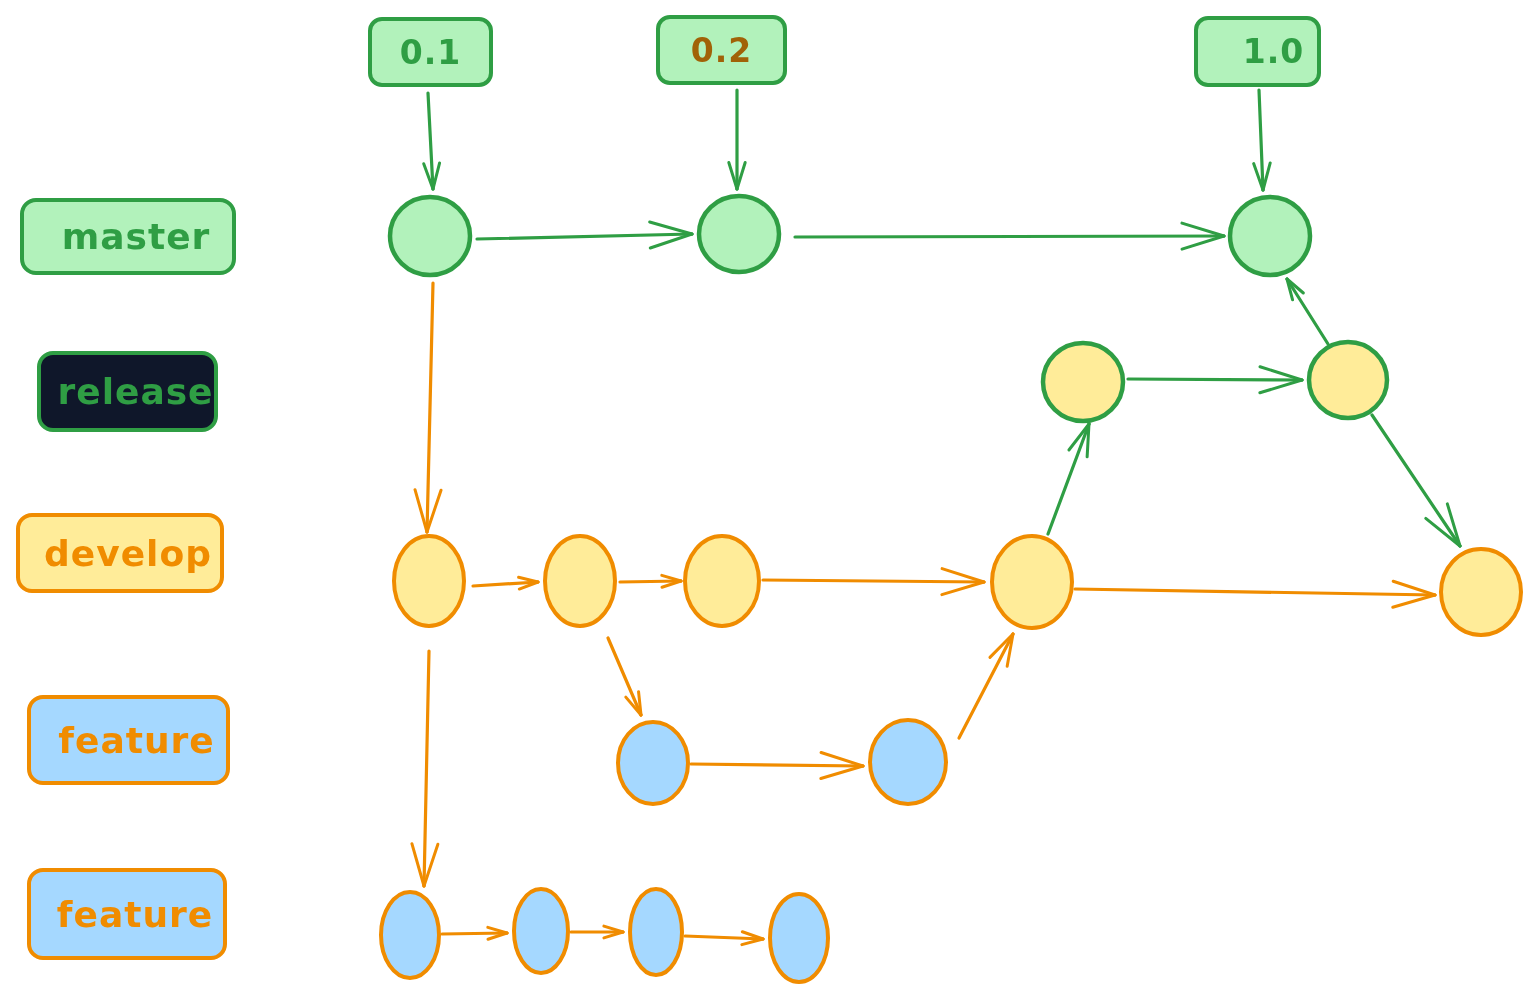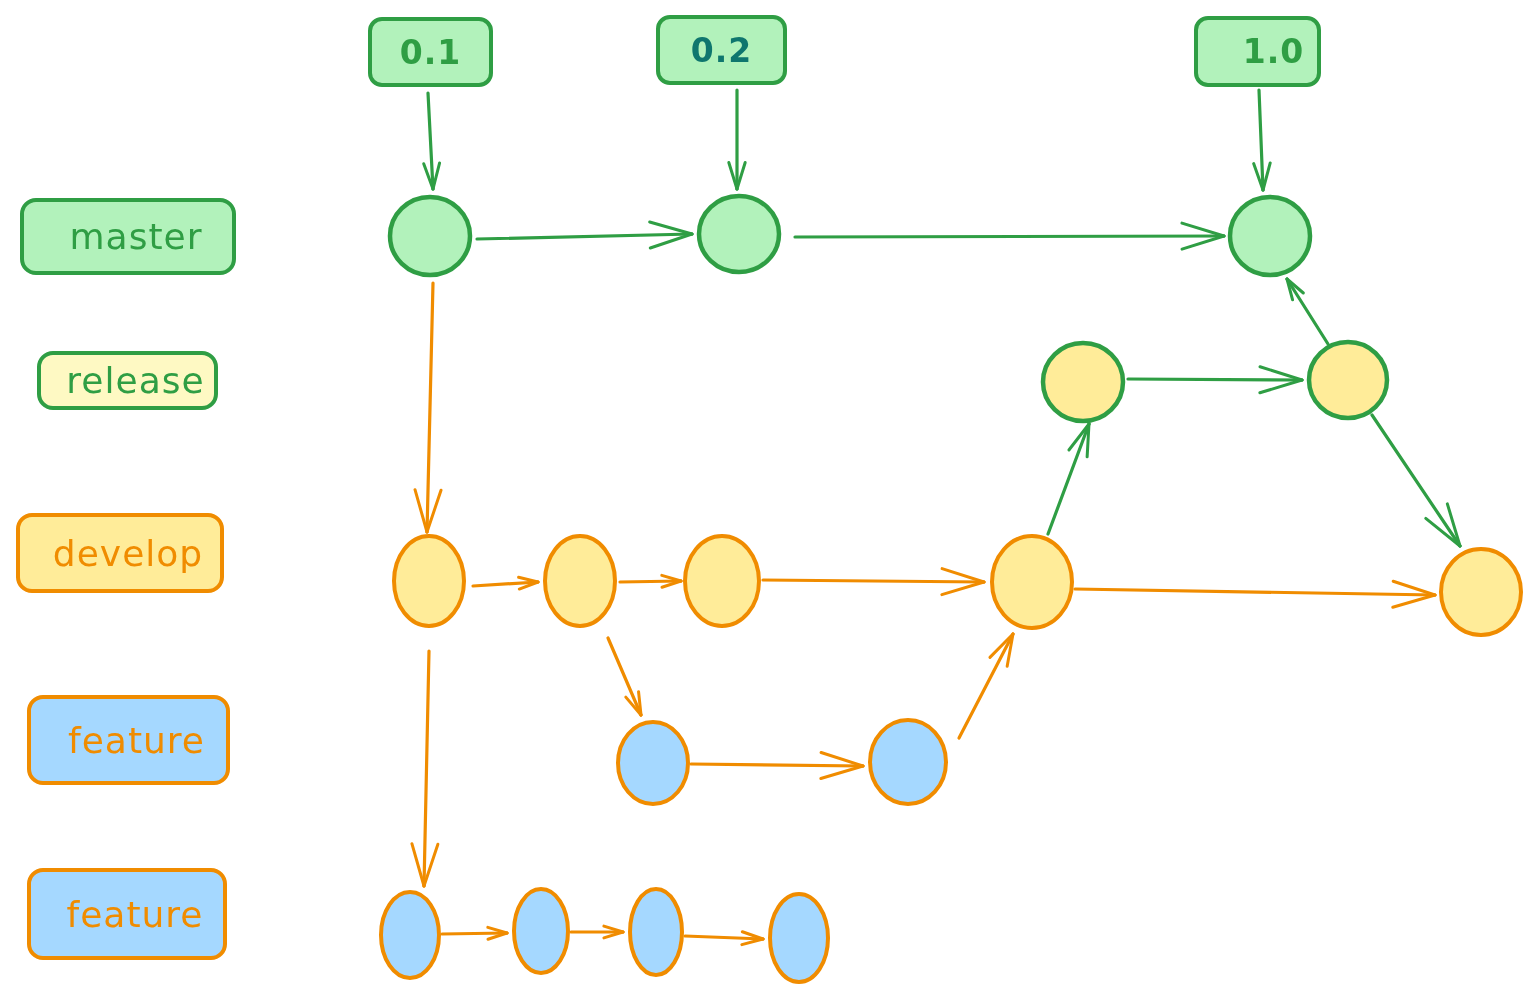--- a/index.html
+++ b/index.html
@@ -17,21 +17,21 @@
     border-radius:14px;
     display:flex;align-items:center;justify-content:center;
     font-size:33px;font-weight:700;letter-spacing:1px;
     box-sizing:border-box;
   }
   .branch-label{
     position:absolute;
     border:4px solid;
     border-radius:16px;
     display:flex;align-items:center;justify-content:center;
-    font-size:36px;font-weight:400;letter-spacing:1px;
+    font-size:36px;font-weight:700;letter-spacing:1px;
     box-sizing:border-box;
     padding-left:16px;
   }
 </style>
 </head>
 <body>
 
 <div id="canvas">
   <svg id="graph" viewBox="0 0 1536 999" xmlns="http://www.w3.org/2000/svg">
       <g>
@@ -151,23 +151,23 @@
       <ellipse cx="1481" cy="592" rx="40" ry="43" fill="#ffec99" stroke="#f08c00" stroke-width="4"></ellipse>
       <ellipse cx="653" cy="763" rx="35" ry="41" fill="#a5d8ff" stroke="#f08c00" stroke-width="4"></ellipse>
       <ellipse cx="908" cy="762" rx="38" ry="42" fill="#a5d8ff" stroke="#f08c00" stroke-width="4"></ellipse>
       <ellipse cx="410" cy="935" rx="29" ry="43" fill="#a5d8ff" stroke="#f08c00" stroke-width="4"></ellipse>
       <ellipse cx="541" cy="931" rx="27" ry="42" fill="#a5d8ff" stroke="#f08c00" stroke-width="4"></ellipse>
       <ellipse cx="656" cy="932" rx="26" ry="43" fill="#a5d8ff" stroke="#f08c00" stroke-width="4"></ellipse>
       <ellipse cx="799" cy="938" rx="29" ry="44" fill="#a5d8ff" stroke="#f08c00" stroke-width="4"></ellipse>
     </svg>
   <div id="tags">
       <div class="tag" style="left: 368px; top: 17px; width: 125px; height: 70px; background: rgb(178, 242, 187); border-color: rgb(47, 158, 68); color: rgb(47, 158, 68);">0.1</div>
-      <div class="tag" style="left: 656px; top: 15px; width: 131px; height: 70px; background: rgb(178, 242, 187); border-color: rgb(47, 158, 68); color: #0f766e;">0.2</div>
+      <div class="tag" style="left: 656px; top: 15px; width: 131px; height: 70px; background: rgb(178, 242, 187); border-color: rgb(47, 158, 68); color: #a16207;">0.2</div>
       <div class="tag" style="left: 1194px; top: 16px; width: 127px; height: 71px; background: rgb(178, 242, 187); border-color: rgb(47, 158, 68); color: rgb(47, 158, 68); padding-left: 32px;">1.0</div>
     </div>
   <div id="labels">
       <div class="branch-label" style="left: 20px; top: 198px; width: 216px; height: 77px; background: rgb(178, 242, 187); border-color: rgb(47, 158, 68); color: rgb(47, 158, 68);">master</div>
-      <div class="branch-label" style="left: 37px; top: 351px; width: 181px; height: 59px; background: #fef9c3; border-color: rgb(47, 158, 68); color: rgb(47, 158, 68);">release</div>
+      <div class="branch-label" style="left: 37px; top: 351px; width: 181px; height: 81px; background: #0f172a; border-color: rgb(47, 158, 68); color: rgb(47, 158, 68);">release</div>
       <div class="branch-label" style="left: 16px; top: 513px; width: 208px; height: 80px; background: rgb(255, 236, 153); border-color: rgb(240, 140, 0); color: rgb(240, 140, 0);">develop</div>
       <div class="branch-label" style="left: 27px; top: 695px; width: 203px; height: 90px; background: rgb(165, 216, 255); border-color: rgb(240, 140, 0); color: rgb(240, 140, 0);">feature</div>
       <div class="branch-label" style="left: 27px; top: 868px; width: 200px; height: 92px; background: rgb(165, 216, 255); border-color: rgb(240, 140, 0); color: rgb(240, 140, 0);">feature</div>
     </div>
 </div>
 
 </body></html>

